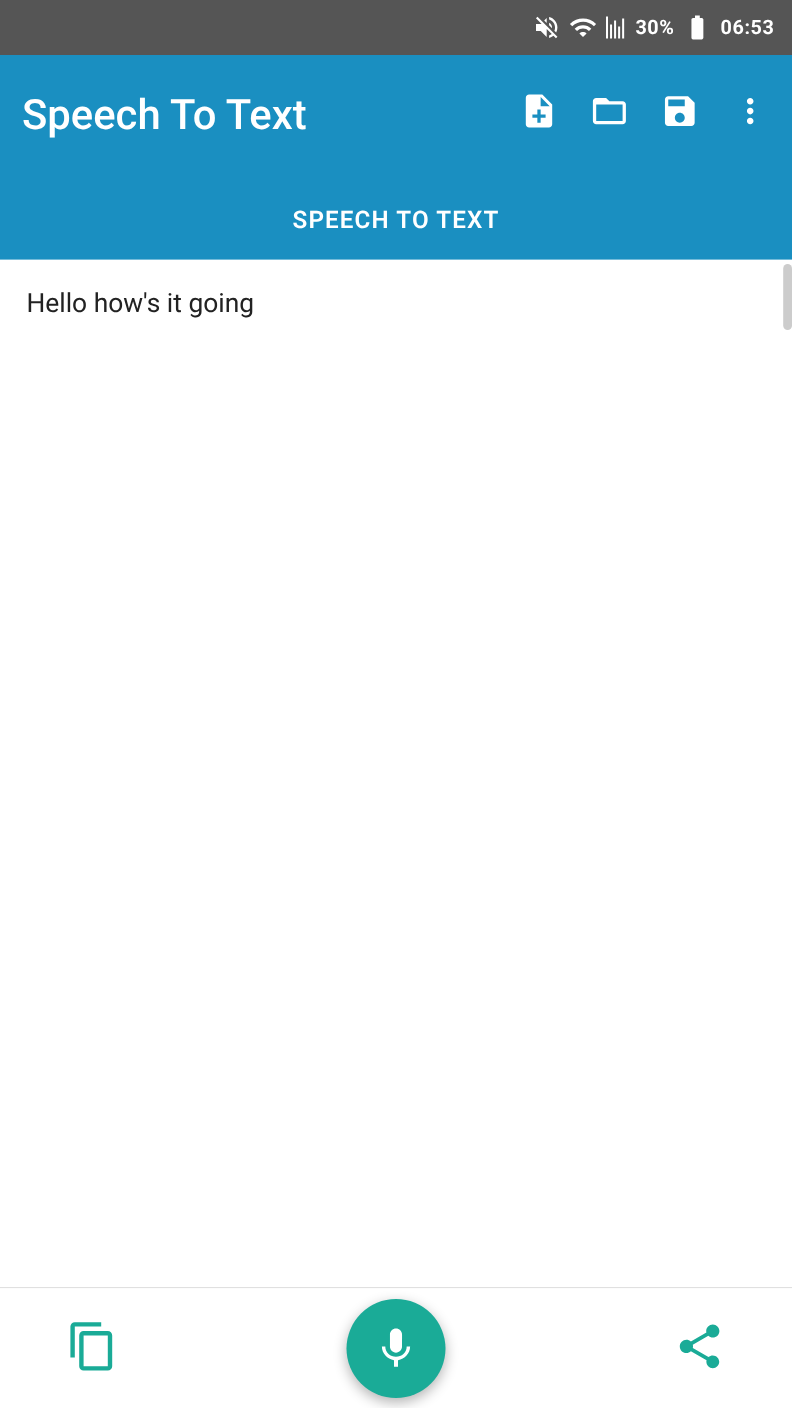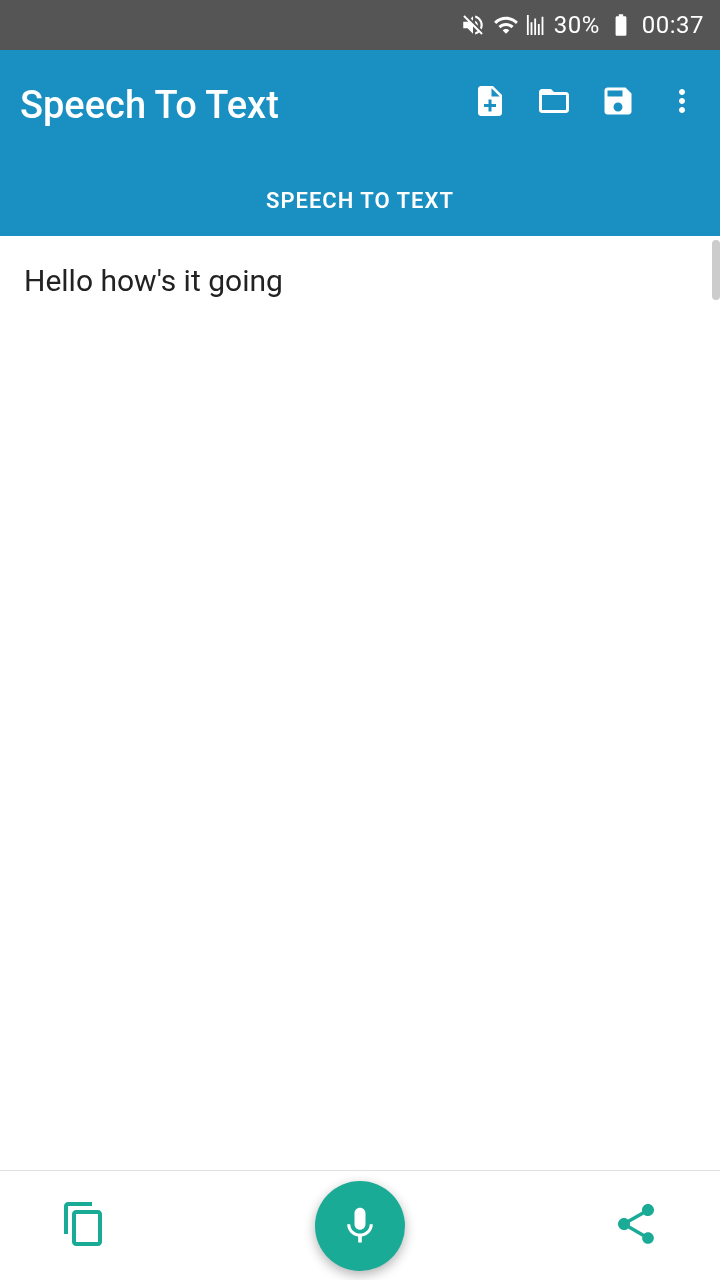--- a/index.html
+++ b/index.html
@@ -19,22 +19,22 @@
       height: 50px;
       background: #555;
       display: flex;
       align-items: center;
       justify-content: flex-end;
       padding-right: 16px;
       gap: 8px;
     }
     .status-bar-text {
       color: #fff;
-      font-size: 24px;
-      font-weight: 400;
+      font-size: 18px;
+      font-weight: 700;
       letter-spacing: 0.5px;
     }
     .status-icons {
       display: flex;
       align-items: center;
       gap: 6px;
     }
 
     
     .app-bar {
@@ -102,21 +102,21 @@
     
     .content {
       width: 720px;
       height: calc(1280px - 50px - 110px - 80px - 110px);
       background: #fff;
       padding: 20px 24px;
       overflow: hidden;
       position: relative;
     }
     .content-text {
-      font-size: 30px;
+      font-size: 24px;
       color: #222;
       font-weight: 400;
       line-height: 1.4;
     }
 
     
     .scrollbar-hint {
       position: absolute;
       right: 0;
       top: 0;
@@ -173,21 +173,21 @@
 
     <svg width="22" height="26" viewBox="0 0 24 24" fill="white">
       <path d="M1 1v22h2V1H1zm4 8v14h2V9H5zm4-4v18h2V5H9zm4 6v12h2V11h-2zm4-8v20h2V3h-2z"></path>
     </svg>
 
     <span class="status-bar-text">30%</span>
 
     <svg width="30" height="26" viewBox="0 0 24 24" fill="white">
       <path d="M15.67 4H14V2h-4v2H8.33C7.6 4 7 4.6 7 5.33v15.33C7 21.4 7.6 22 8.33 22h7.33c.74 0 1.34-.6 1.34-1.33V5.33C17 4.6 16.4 4 15.67 4z"></path>
     </svg>
-    <span class="status-bar-text">00:37</span>
+    <span class="status-bar-text">06:53</span>
   </div>
 </div>
 
 <div class="app-bar">
   <span class="app-title">Speech To Text</span>
   <div class="app-bar-actions">
 
     <span class="app-bar-icon">
       <svg width="36" height="36" viewBox="0 0 24 24" fill="white">
         <path d="M14 2H6c-1.1 0-2 .9-2 2v16c0 1.1.9 2 2 2h12c1.1 0 2-.9 2-2V8l-6-6zm2 14h-3v3h-2v-3H8v-2h3v-3h2v3h3v2zm-3-7V3.5L18.5 9H13z"></path>

